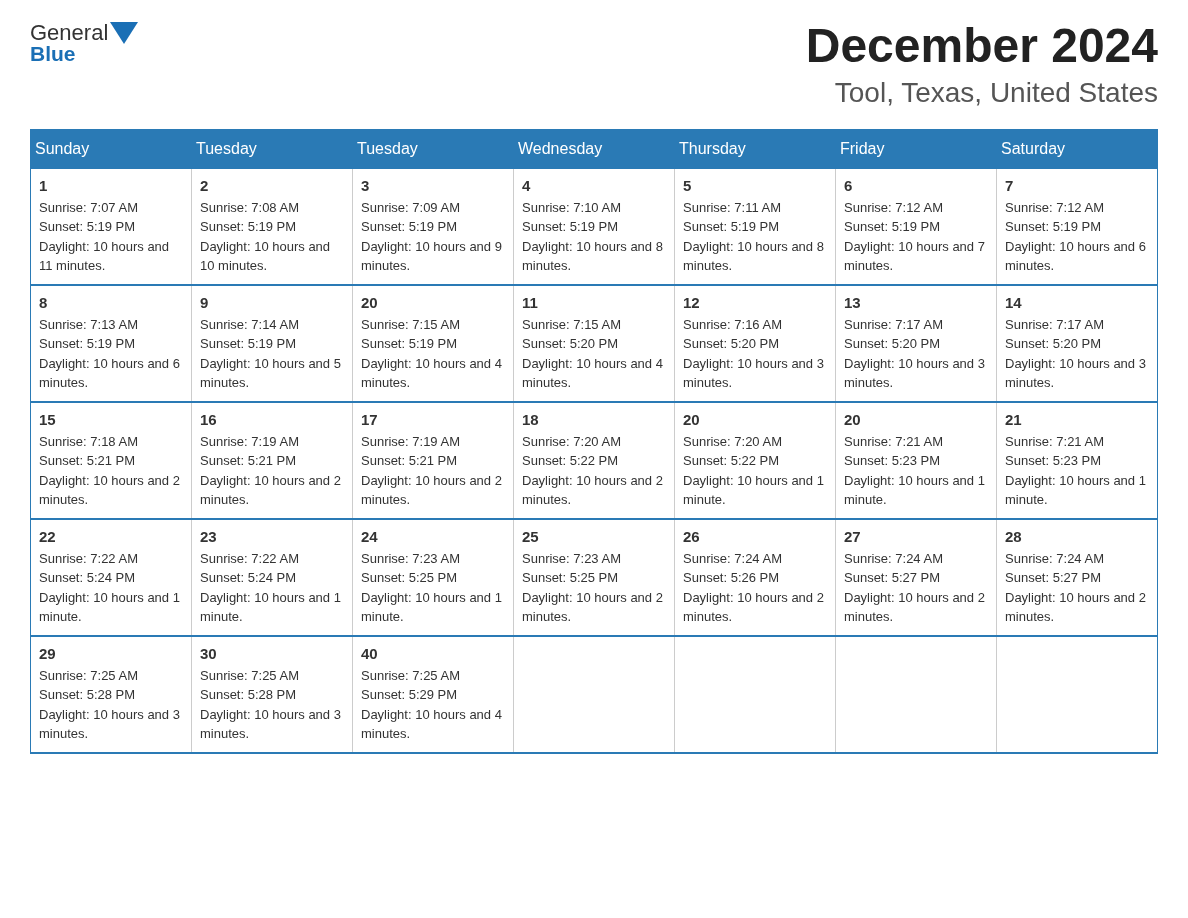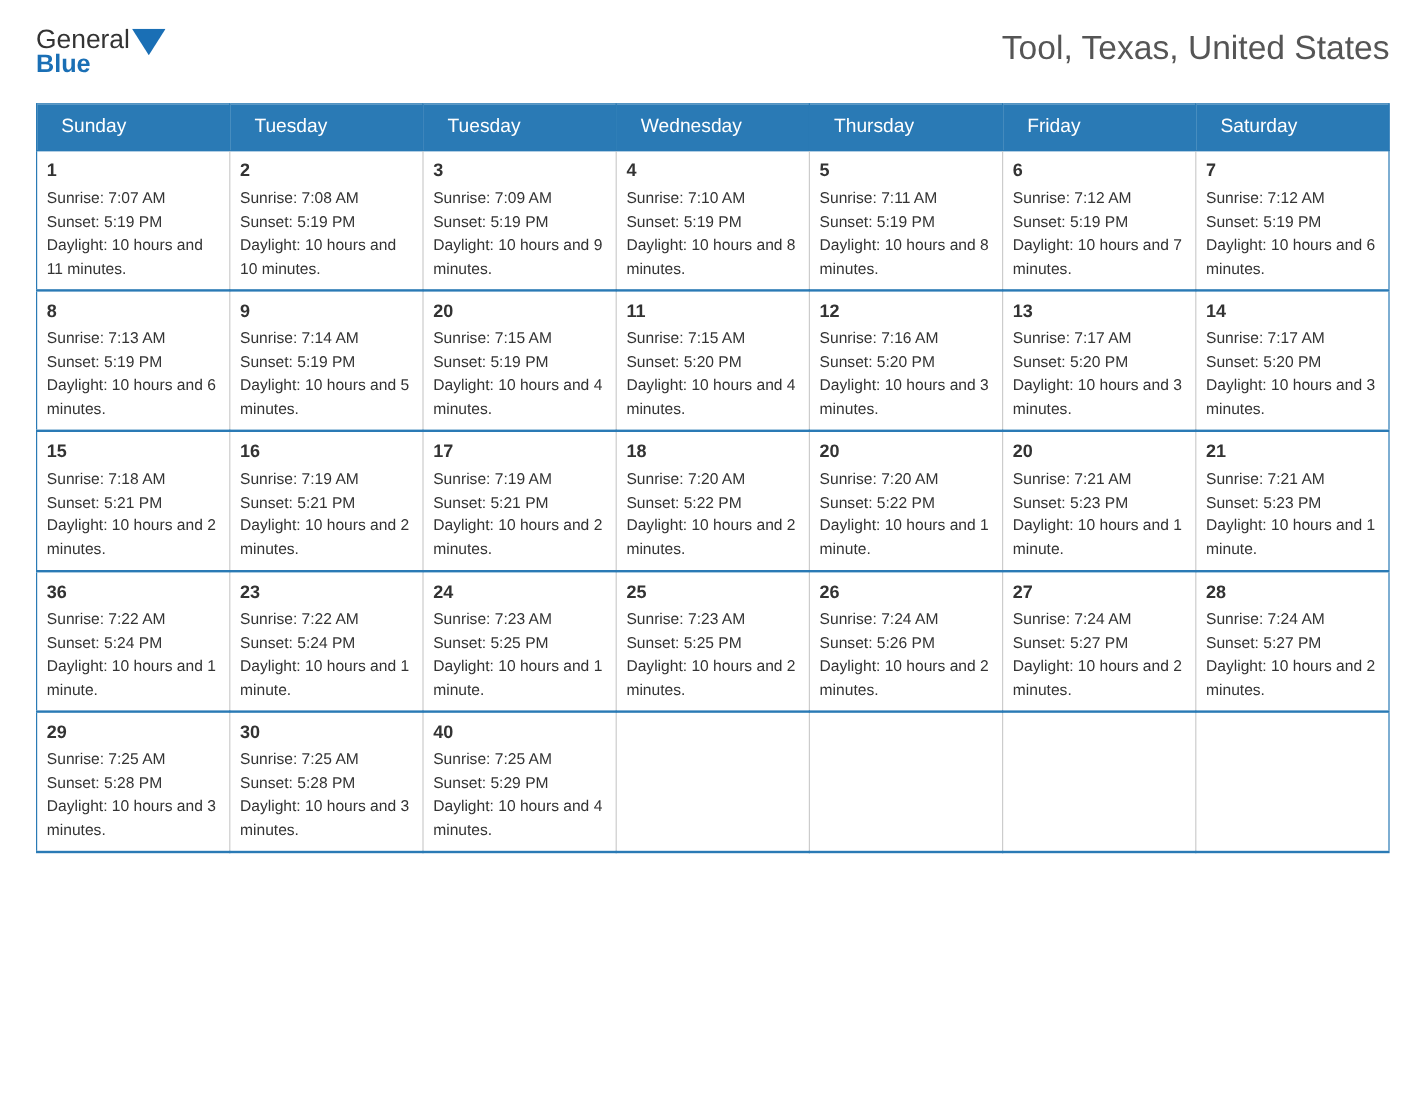--- a/index.html
+++ b/index.html
@@ -45,21 +45,21 @@
       border-collapse: collapse;
       table-layout: fixed;
     }
     thead tr {
       background-color: #2a7ab5;
     }
     thead th {
       color: #fff;
       font-size: 16px;
       font-weight: normal;
-      padding: 10px 20px;
+      padding: 10px 4px;
       text-align: left;
       border: 1px solid #2a7ab5;
     }
     tbody tr {
       border-bottom: 2px solid #2a7ab5;
     }
     tbody td {
       vertical-align: top;
       padding: 8px;
       font-size: 13px;
@@ -88,30 +88,31 @@
     .empty-cell {
       background: #fff;
     }
   </style>
 </head>
 <body>
 
 <div class="header-row">
   <div class="logo">
     <div style="display:flex; flex-direction:column; align-items:flex-start;">
-      <div style="display:flex; align-items:flex-end;">
+      <div style="display:flex; align-items:flex-start;">
         <span class="logo-text">General</span>
         <svg width="28" height="22" viewBox="0 0 28 22" style="margin-left:2px; margin-top:2px;">
           <polygon points="0,0 28,0 14,22" fill="#1a6fb5"></polygon>
         </svg>
       </div>
       <span class="logo-text" style="color:#1a6fb5; font-weight:bold; margin-top:-4px; font-size:21px;">Blue</span>
     </div>
   </div>
   <div class="title-block">
+    <div class="calendar-title">December 2024</div>
     <div class="calendar-subtitle">Tool, Texas, United States</div>
   </div>
 </div>
 
 <table>
   <thead>
     <tr>
       <th>Sunday</th>
       <th>Tuesday</th>
       <th>Tuesday</th>
@@ -291,21 +292,21 @@
         <span class="day-number">21</span>
         <div class="day-info">
           Sunrise: 7:21 AM<br>
           Sunset: 5:23 PM<br>
           Daylight: 10 hours and 1 minute.
         </div>
       </td>
       </tr>
       <tr>
         <td>
-        <span class="day-number">36</span>
+        <span class="day-number">22</span>
         <div class="day-info">
           Sunrise: 7:22 AM<br>
           Sunset: 5:24 PM<br>
           Daylight: 10 hours and 1 minute.
         </div>
       </td>
         <td>
         <span class="day-number">23</span>
         <div class="day-info">
           Sunrise: 7:22 AM<br>

